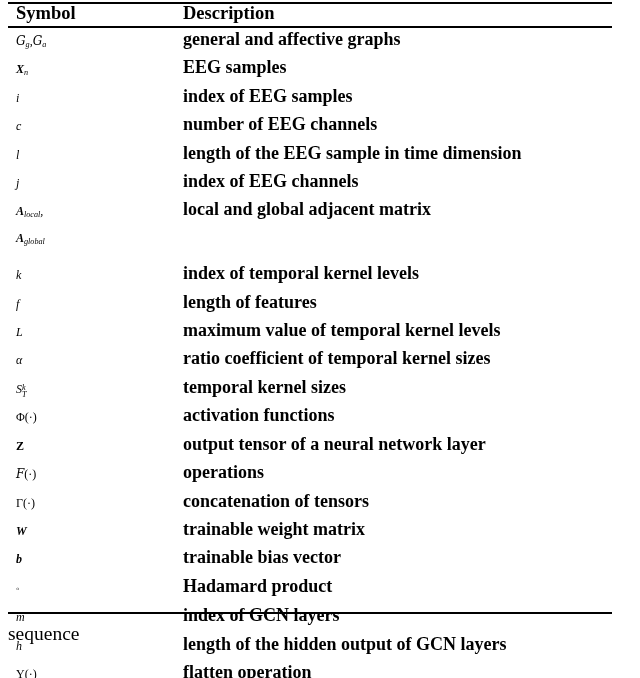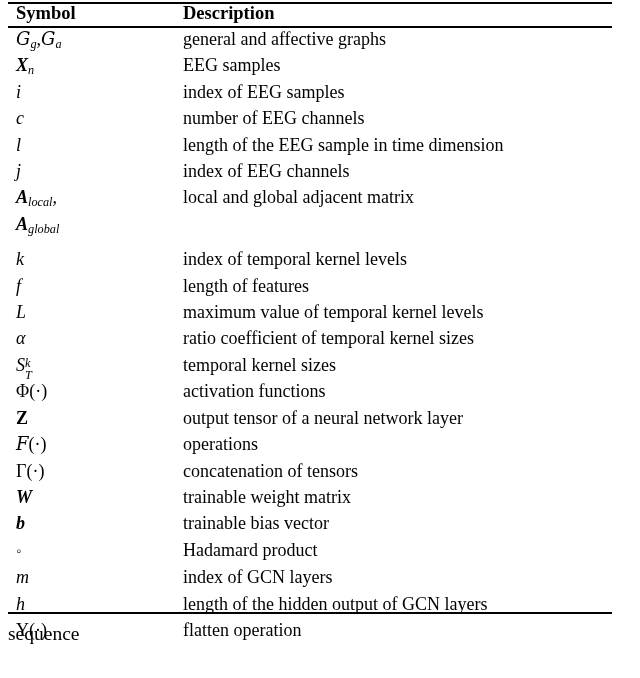--- a/index.html
+++ b/index.html
@@ -61,32 +61,33 @@
     font-size: 18.5px;
     line-height: 26px;
     vertical-align: middle;
   }
   .hdr-row th.h-sym  { padding-left: 8px; }
   .hdr-row th.h-desc { padding-left: 0px; }
 
   
   .body-row td {
     height: 26.4px;
-    font-size: 18px;
+    font-size: 12px;
     line-height: 26.4px;
   }
   .body-row td.sym {
     padding-left: 8px;
     font-family: "Liberation Serif", "DejaVu Serif", serif;
     white-space: nowrap;
   }
   .body-row td.desc {
     font-family: "Liberation Serif", "DejaVu Serif", serif;
     font-size: 18px;
     white-space: nowrap;
+    font-weight: bold;
   }
 
   
   .mi {            
     font-style: italic;
     font-family: "Liberation Serif", "DejaVu Serif", serif;
   }
   .mb {            
     font-style: italic;
     font-weight: bold;

